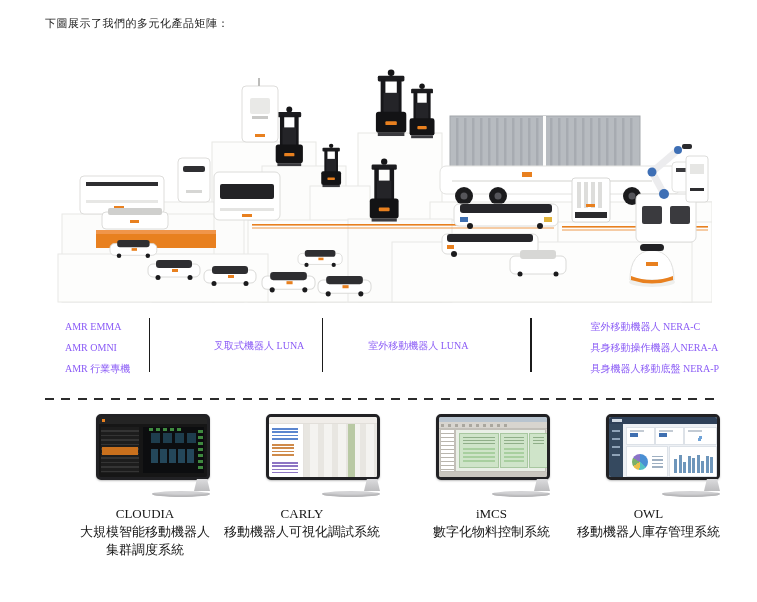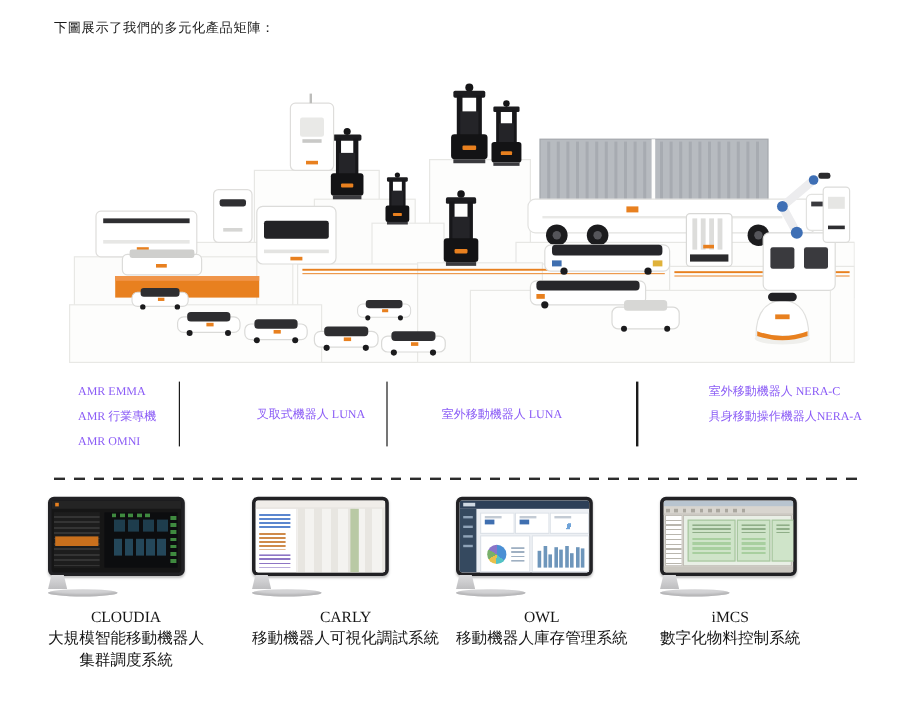--- a/index.html
+++ b/index.html
@@ -21,21 +21,21 @@
   .pcol-3{width:207px;display:flex;align-items:center;padding-top:0;}
   .pcol-4{width:178px;padding-left:14px;}
   .vdiv{position:absolute;right:0;top:7px;bottom:7px;width:1.5px;background:#1b1b1b;}
 
   
   .dash{position:absolute;left:45px;width:672px;top:398px;height:2px;
         background:repeating-linear-gradient(90deg,#2c2c2c 0 9px,transparent 9px 16.5px);}
 
   
   .mons{position:absolute;left:40px;top:414px;width:680px;display:flex;}
-  .mcell{width:170px;display:flex;flex-direction:column;align-items:flex-start;}
+  .mcell{width:170px;display:flex;flex-direction:column;align-items:flex-end;}
   .screen{width:114px;height:66px;background:#101010;border:3px solid #212124;border-radius:5px;
           position:relative;overflow:hidden;box-sizing:border-box;box-shadow:0 1px 2px rgba(0,0,0,.25);}
   .neck{width:16px;height:12px;background:linear-gradient(#dcdcde,#bdbdbf);
         clip-path:polygon(18% 0,82% 0,100% 100%,0 100%);margin-top:-1px;}
   .mbase{width:58px;height:6px;background:#d3d3d5;border-radius:50%;box-shadow:inset 0 -2px 2px #b5b5b7;}
   .mlabel{margin-top:8px;text-align:center;font-size:13px;line-height:18px;color:#161616;}
 
   
   .abs{position:absolute;}
   
@@ -287,35 +287,36 @@
     <use href="#amr" transform="translate(96,206)"></use>
     <use href="#amr" transform="translate(152,212)"></use>
     <use href="#amr" transform="translate(210,218) scale(1.02)"></use>
     <use href="#amr" transform="translate(266,222) scale(1.02)"></use>
     <use href="#amr" transform="translate(246,196) scale(0.85)"></use>
   </svg>
 
   <div class="plabels">
     <div class="pcol pcol-1">
       <div class="pline">AMR EMMA</div>
+      <div class="pline">AMR OMNI</div>
       <div class="pline">AMR 行業專機</div>
-      <div class="pline">AMR OMNI</div>
       <span class="vdiv"></span>
     </div>
     <div class="pcol pcol-2">
       <div class="pline">叉取式機器人 LUNA</div>
       <span class="vdiv"></span>
     </div>
     <div class="pcol pcol-3">
       <div class="pline">室外移動機器人 LUNA</div>
       <span class="vdiv"></span>
     </div>
     <div class="pcol pcol-4">
       <div class="pline">室外移動機器人 NERA-C</div>
       <div class="pline">具身移動操作機器人NERA-A</div>
+      <div class="pline">具身機器人移動底盤 NERA-P</div>
     </div>
   </div>
 
   <div class="dash"></div>
 
   <div class="mons">
 
     <div class="mcell">
       <div class="screen scr-cloudia">
         <div class="abs cl-top"></div>
@@ -348,68 +349,20 @@
         </div>
         <div class="abs ca-map">
           <div class="abs ca-path"></div>
         </div>
       </div>
       <div class="neck"></div>
       <div class="mbase"></div>
       <div class="mlabel">
         <div>CARLY</div>
         <div>移動機器人可視化調試系統</div>
-      </div>
-    </div>
-
-    <div class="mcell">
-      <div class="screen scr-owl">
-        <div class="abs ow-top"></div>
-        <div class="abs ow-logo"></div>
-        <div class="abs ow-side">
-          <div class="abs ow-sline" style="top:6px"></div>
-          <div class="abs ow-sline" style="top:14px"></div>
-          <div class="abs ow-sline" style="top:22px"></div>
-          <div class="abs ow-sline" style="top:30px"></div>
-        </div>
-        <div class="abs ow-card ow-c1">
-          <div class="abs ow-cap"></div>
-          <div class="abs ow-num"></div>
-        </div>
-        <div class="abs ow-card ow-c2">
-          <div class="abs ow-cap"></div>
-          <div class="abs ow-num"></div>
-        </div>
-        <div class="abs ow-card ow-c3">
-          <div class="abs ow-cap"></div>
-          <div class="abs ow-line"></div>
-        </div>
-        <div class="abs ow-card ow-c4">
-          <div class="abs pie"></div>
-          <div class="abs pie-leg"></div>
-        </div>
-        <div class="abs ow-card ow-c5">
-          <div class="abs bars">
-            <span style="height:14px"></span>
-              <span style="height:18px"></span>
-              <span style="height:11px"></span>
-            <span style="height:17px"></span>
-              <span style="height:15px"></span>
-              <span style="height:18px"></span>
-            <span style="height:12px"></span>
-              <span style="height:17px"></span>
-              <span style="height:16px"></span>
-          </div>
-        </div>
-      </div>
-      <div class="neck"></div>
-      <div class="mbase"></div>
-      <div class="mlabel">
-        <div>OWL</div>
-        <div>移動機器人庫存管理系統</div>
       </div>
     </div>
 
     <div class="mcell">
       <div class="screen scr-imcs">
         <div class="abs im-title"></div>
         <div class="abs im-tool"></div>
         <div class="abs im-left"></div>
         <div class="abs im-main">
           <div class="abs im-pan im-p1">
@@ -427,14 +380,62 @@
         <div class="abs im-status"></div>
       </div>
       <div class="neck"></div>
       <div class="mbase"></div>
       <div class="mlabel">
         <div>iMCS</div>
         <div>數字化物料控制系統</div>
       </div>
     </div>
 
+    <div class="mcell">
+      <div class="screen scr-owl">
+        <div class="abs ow-top"></div>
+        <div class="abs ow-logo"></div>
+        <div class="abs ow-side">
+          <div class="abs ow-sline" style="top:6px"></div>
+          <div class="abs ow-sline" style="top:14px"></div>
+          <div class="abs ow-sline" style="top:22px"></div>
+          <div class="abs ow-sline" style="top:30px"></div>
+        </div>
+        <div class="abs ow-card ow-c1">
+          <div class="abs ow-cap"></div>
+          <div class="abs ow-num"></div>
+        </div>
+        <div class="abs ow-card ow-c2">
+          <div class="abs ow-cap"></div>
+          <div class="abs ow-num"></div>
+        </div>
+        <div class="abs ow-card ow-c3">
+          <div class="abs ow-cap"></div>
+          <div class="abs ow-line"></div>
+        </div>
+        <div class="abs ow-card ow-c4">
+          <div class="abs pie"></div>
+          <div class="abs pie-leg"></div>
+        </div>
+        <div class="abs ow-card ow-c5">
+          <div class="abs bars">
+            <span style="height:14px"></span>
+              <span style="height:18px"></span>
+              <span style="height:11px"></span>
+            <span style="height:17px"></span>
+              <span style="height:15px"></span>
+              <span style="height:18px"></span>
+            <span style="height:12px"></span>
+              <span style="height:17px"></span>
+              <span style="height:16px"></span>
+          </div>
+        </div>
+      </div>
+      <div class="neck"></div>
+      <div class="mbase"></div>
+      <div class="mlabel">
+        <div>OWL</div>
+        <div>移動機器人庫存管理系統</div>
+      </div>
+    </div>
+
   </div>
 </div>
 
 </body></html>

